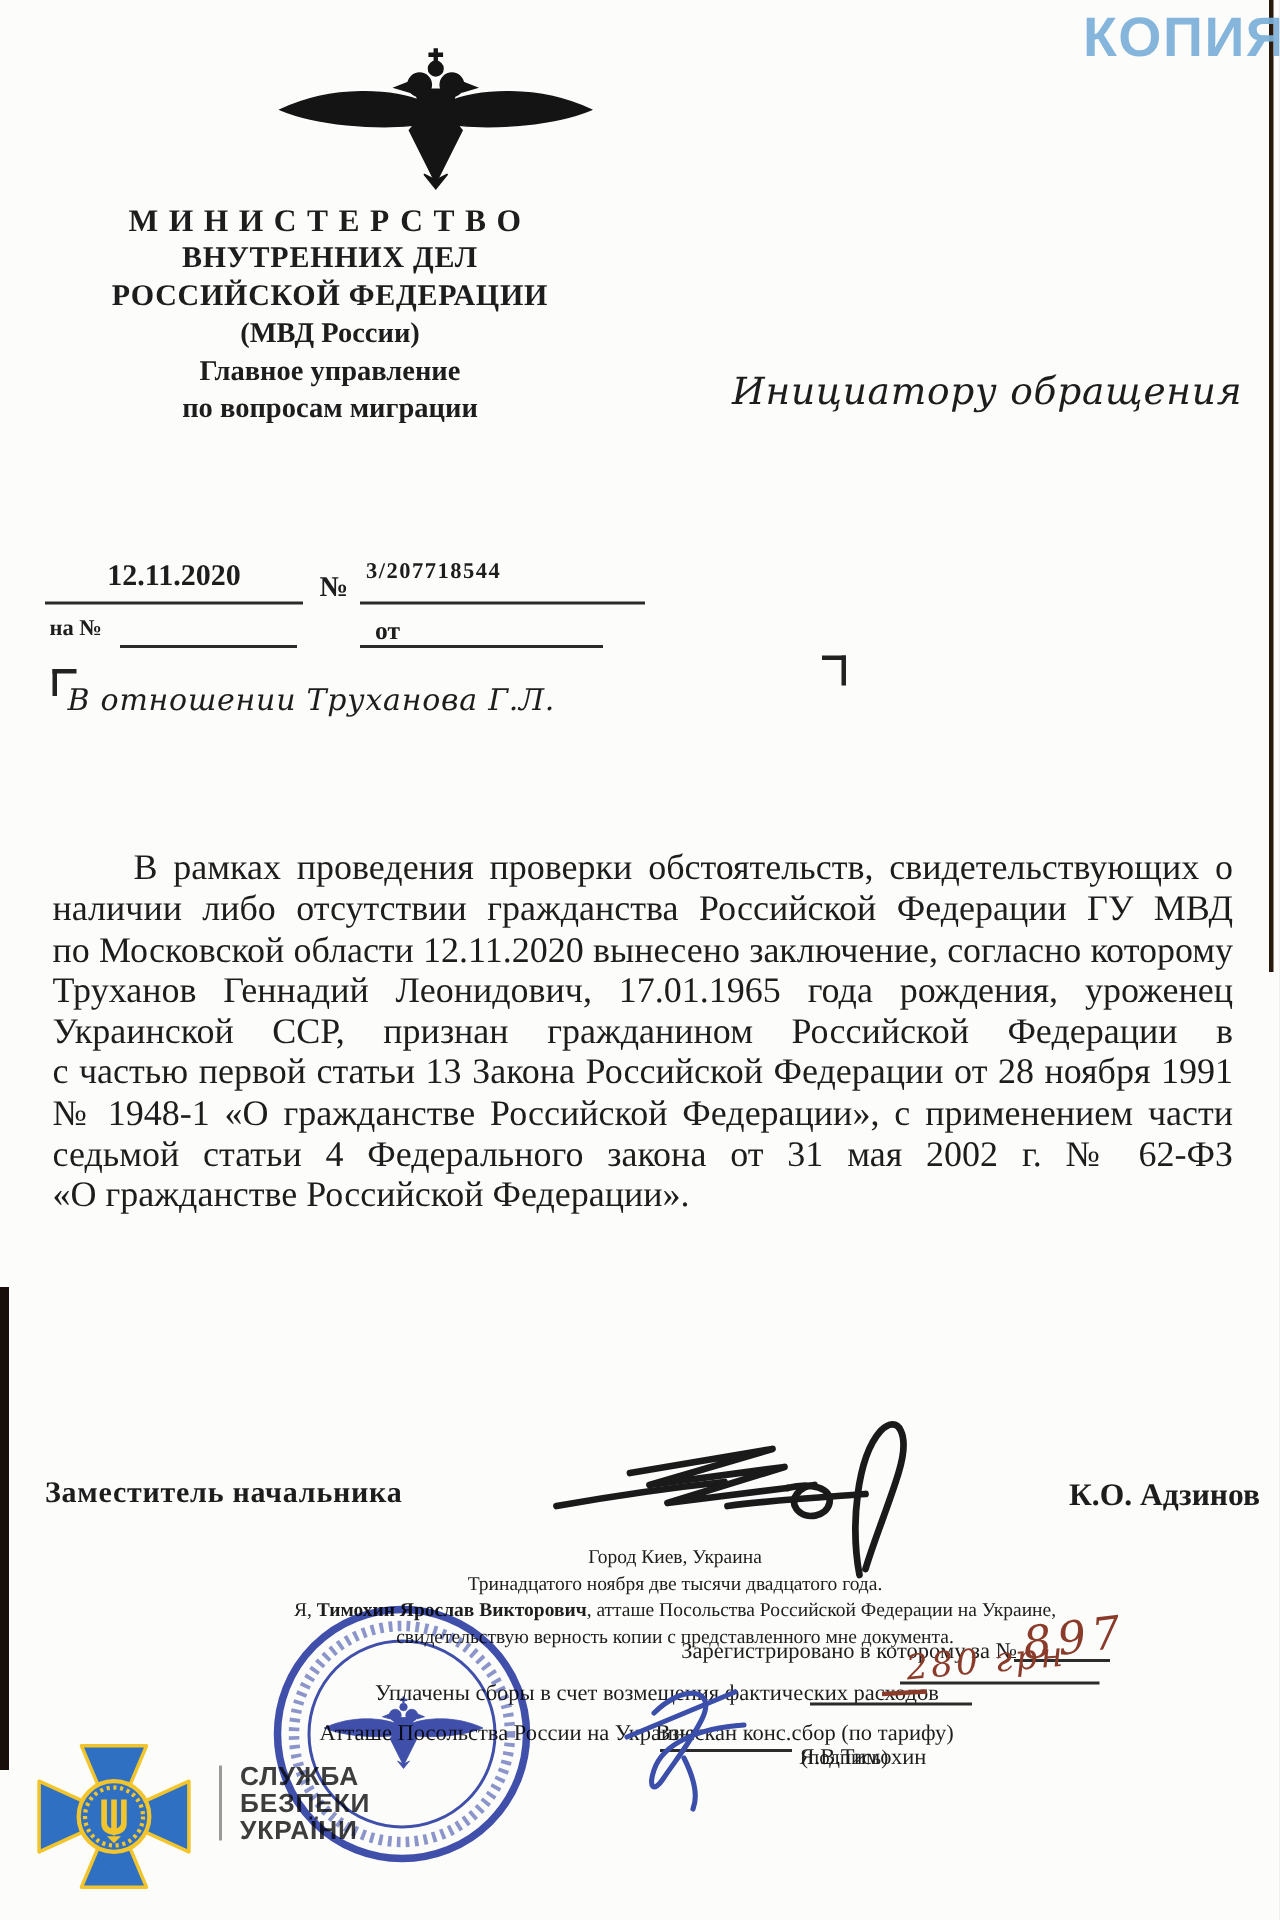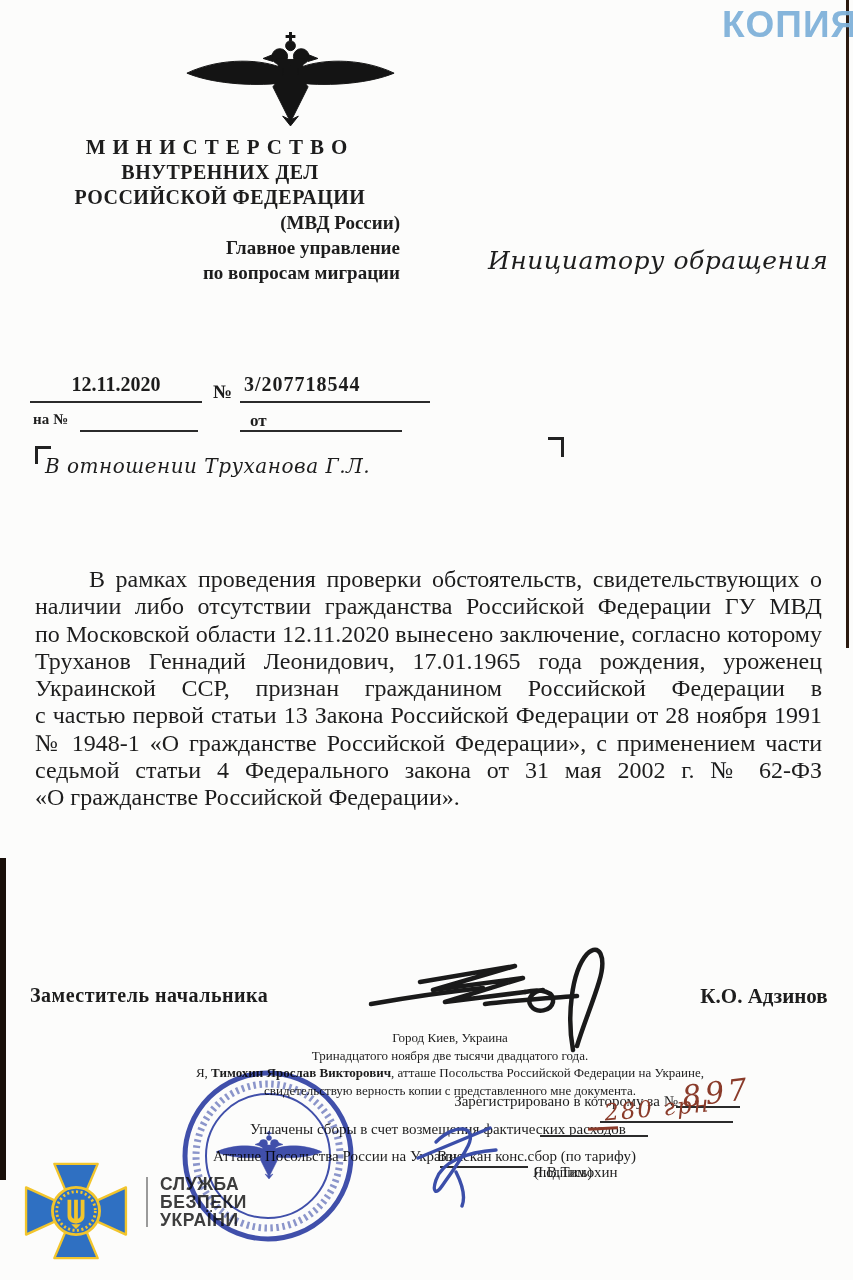--- a/index.html
+++ b/index.html
@@ -14,45 +14,45 @@
   .edge-left{left:0;top:858px;width:6px;height:322px;background:#190f0a;}
   
   .copy-stamp{
     left:722px;top:4px;font-family:"Liberation Sans",sans-serif;
     font-weight:bold;font-size:37px;letter-spacing:1px;color:#7cb0d9;opacity:.92;
   }
   
   .letterhead{left:40px;top:134px;width:360px;text-align:center;font-weight:bold;}
   .lh1{font-size:21px;letter-spacing:7px;line-height:26px;}
   .lh2{font-size:20px;letter-spacing:.5px;line-height:25px;}
-  .lh3{font-size:19px;line-height:25px;text-align:right;}
+  .lh3{font-size:19px;line-height:25px;}
   .address{left:40px;top:296px;width:360px;text-align:center;font-size:16px;line-height:21px;letter-spacing:.2px;}
   .recipient{left:488px;top:246px;font-size:25px;font-style:italic;letter-spacing:.5px;font-family:"DejaVu Serif",serif;}
   
   .u{border-bottom:2px solid #2b2b2b;}
   .ref-date{left:30px;top:373px;width:172px;text-align:center;font-size:20px;font-weight:bold;}
   .ul-date{left:30px;top:401px;width:172px;}
   .ref-no-label{left:213px;top:381px;font-size:19px;font-weight:bold;}
-  .ref-number{left:244px;top:373px;font-size:20px;font-weight:bold;letter-spacing:1px;}
+  .ref-number{left:244px;top:373px;font-size:15px;font-weight:bold;letter-spacing:1px;}
   .ul-number{left:240px;top:401px;width:190px;}
   .ref-in-label{left:33px;top:411px;font-size:15px;font-weight:bold;}
   .ul-in{left:80px;top:430px;width:118px;}
   .ref-from-label{left:250px;top:411px;font-size:17px;font-weight:bold;}
   .ul-from{left:240px;top:430px;width:162px;}
   .bracket-l{left:35px;top:446px;width:13px;height:15px;border-left:3px solid #222;border-top:3px solid #222;}
   .bracket-r{left:548px;top:437px;width:13px;height:17px;border-right:3px solid #222;border-top:3px solid #222;}
   .subject{left:45px;top:454px;font-size:20px;font-style:italic;font-weight:normal;font-family:"DejaVu Serif",serif;letter-spacing:.5px;}
   
   .body-block{left:35px;top:526px;width:787px;font-size:24px;font-weight:normal;margin-top:40px;}
   .bline{text-align:justify;text-align-last:justify;line-height:27.3px;height:27.3px;overflow:hidden;}
   .bline.first{text-indent:54px;}
   .bline.last{text-align-last:left;}
   
   .sig-position{left:30px;top:984px;font-size:20px;font-weight:bold;letter-spacing:.5px;}
-  .sig-name{left:688px;top:984px;width:152px;text-align:center;font-size:21px;font-weight:bold;}
+  .sig-name{left:688px;top:984px;width:152px;text-align:right;font-size:21px;font-weight:bold;}
   .sig-scribble{left:365px;top:942px;}
   
   .notary{left:60px;top:1029px;width:780px;text-align:center;font-size:13px;line-height:17.6px;}
   .reg-label{left:400px;top:1093px;width:278px;text-align:right;font-size:15px;}
   .reg-number{left:682px;top:1075px;font-size:30px;color:#8a3b2a;font-style:italic;font-family:"DejaVu Serif",serif;transform:rotate(-7deg);letter-spacing:4px;}
   .ul-reg{left:676px;top:1106px;width:64px;}
   .fee-label{left:437px;top:1148px;font-size:15px;}
   .fee-value{left:604px;top:1095px;font-size:23px;color:#8a3b2a;font-style:italic;font-family:"DejaVu Serif",serif;transform:rotate(-5deg);letter-spacing:2px;}
   .ul-fee{left:600px;top:1121px;width:133px;}
   .exp-label{left:250px;top:1121px;font-size:15px;}

